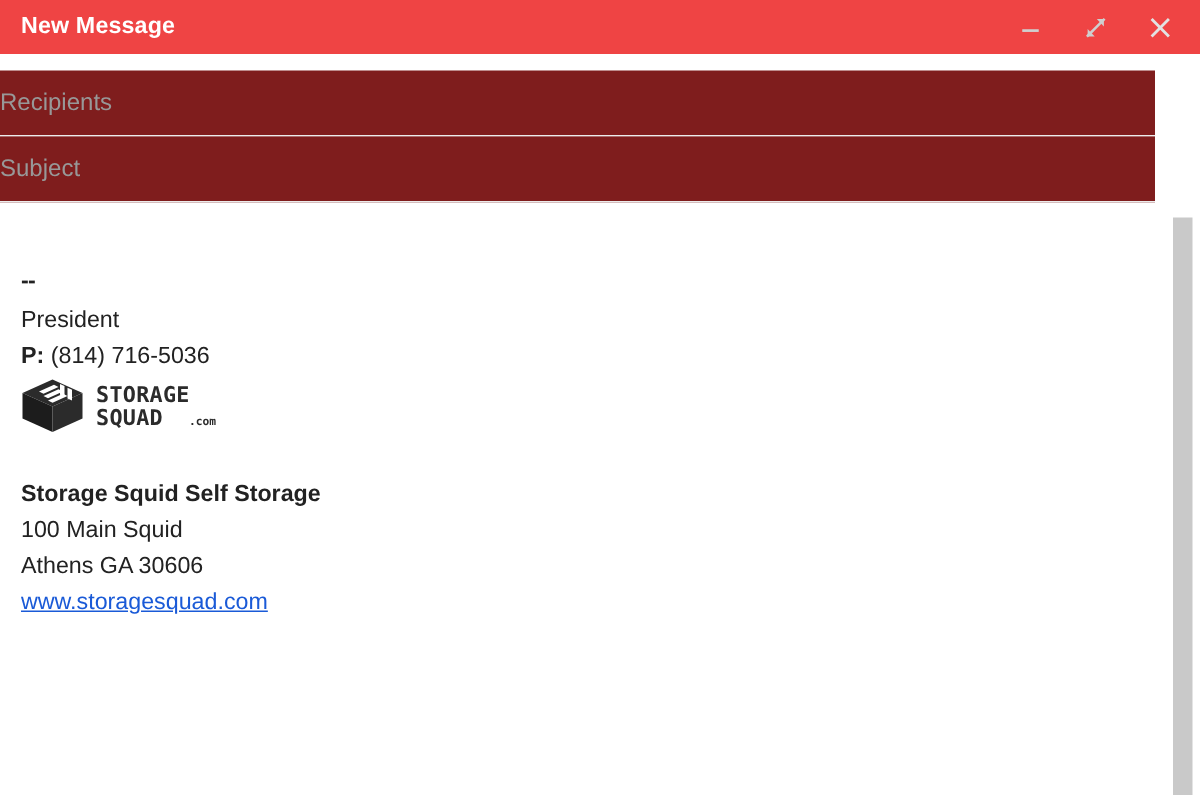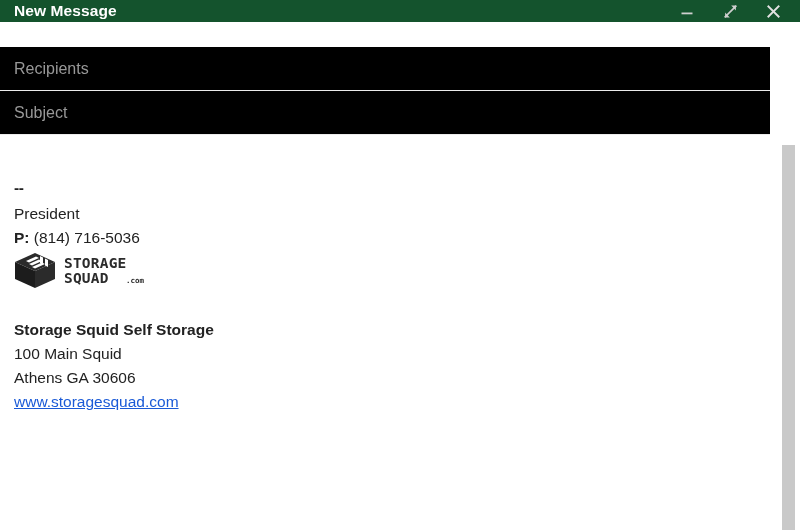--- a/index.html
+++ b/index.html
@@ -23,22 +23,22 @@
     height: 530px;
     background: #ffffff;
     overflow: hidden;
   }
 
   
   .titlebar {
     position: absolute;
     top: 0; left: 0;
     width: 800px;
-    height: 22px;
-    background: #14532d;
+    height: 36px;
+    background: #ef4444;
     display: flex;
     align-items: center;
     justify-content: space-between;
     padding: 0 16px 0 14px;
   }
 
   .titlebar-title {
     color: #ffffff;
     font-size: 15.5px;
     font-weight: bold;
@@ -64,24 +64,23 @@
   .win-btn svg { display: block; }
 
   
   .field-row {
     position: absolute;
     left: 0;
     width: 770px;
     height: 44px;
     display: flex;
     align-items: center;
-    padding-left: 14px;
     border-bottom: 1px solid #ececec;
     cursor: text;
-    background: #000000;
+    background: #7f1d1d;
   }
   .field-recipients { top: 47px; }
   .field-subject    { top: 91px; }
 
   .field-placeholder {
     color: #989898;
     font-size: 16px;
     line-height: 20px;
     white-space: nowrap;
   }

